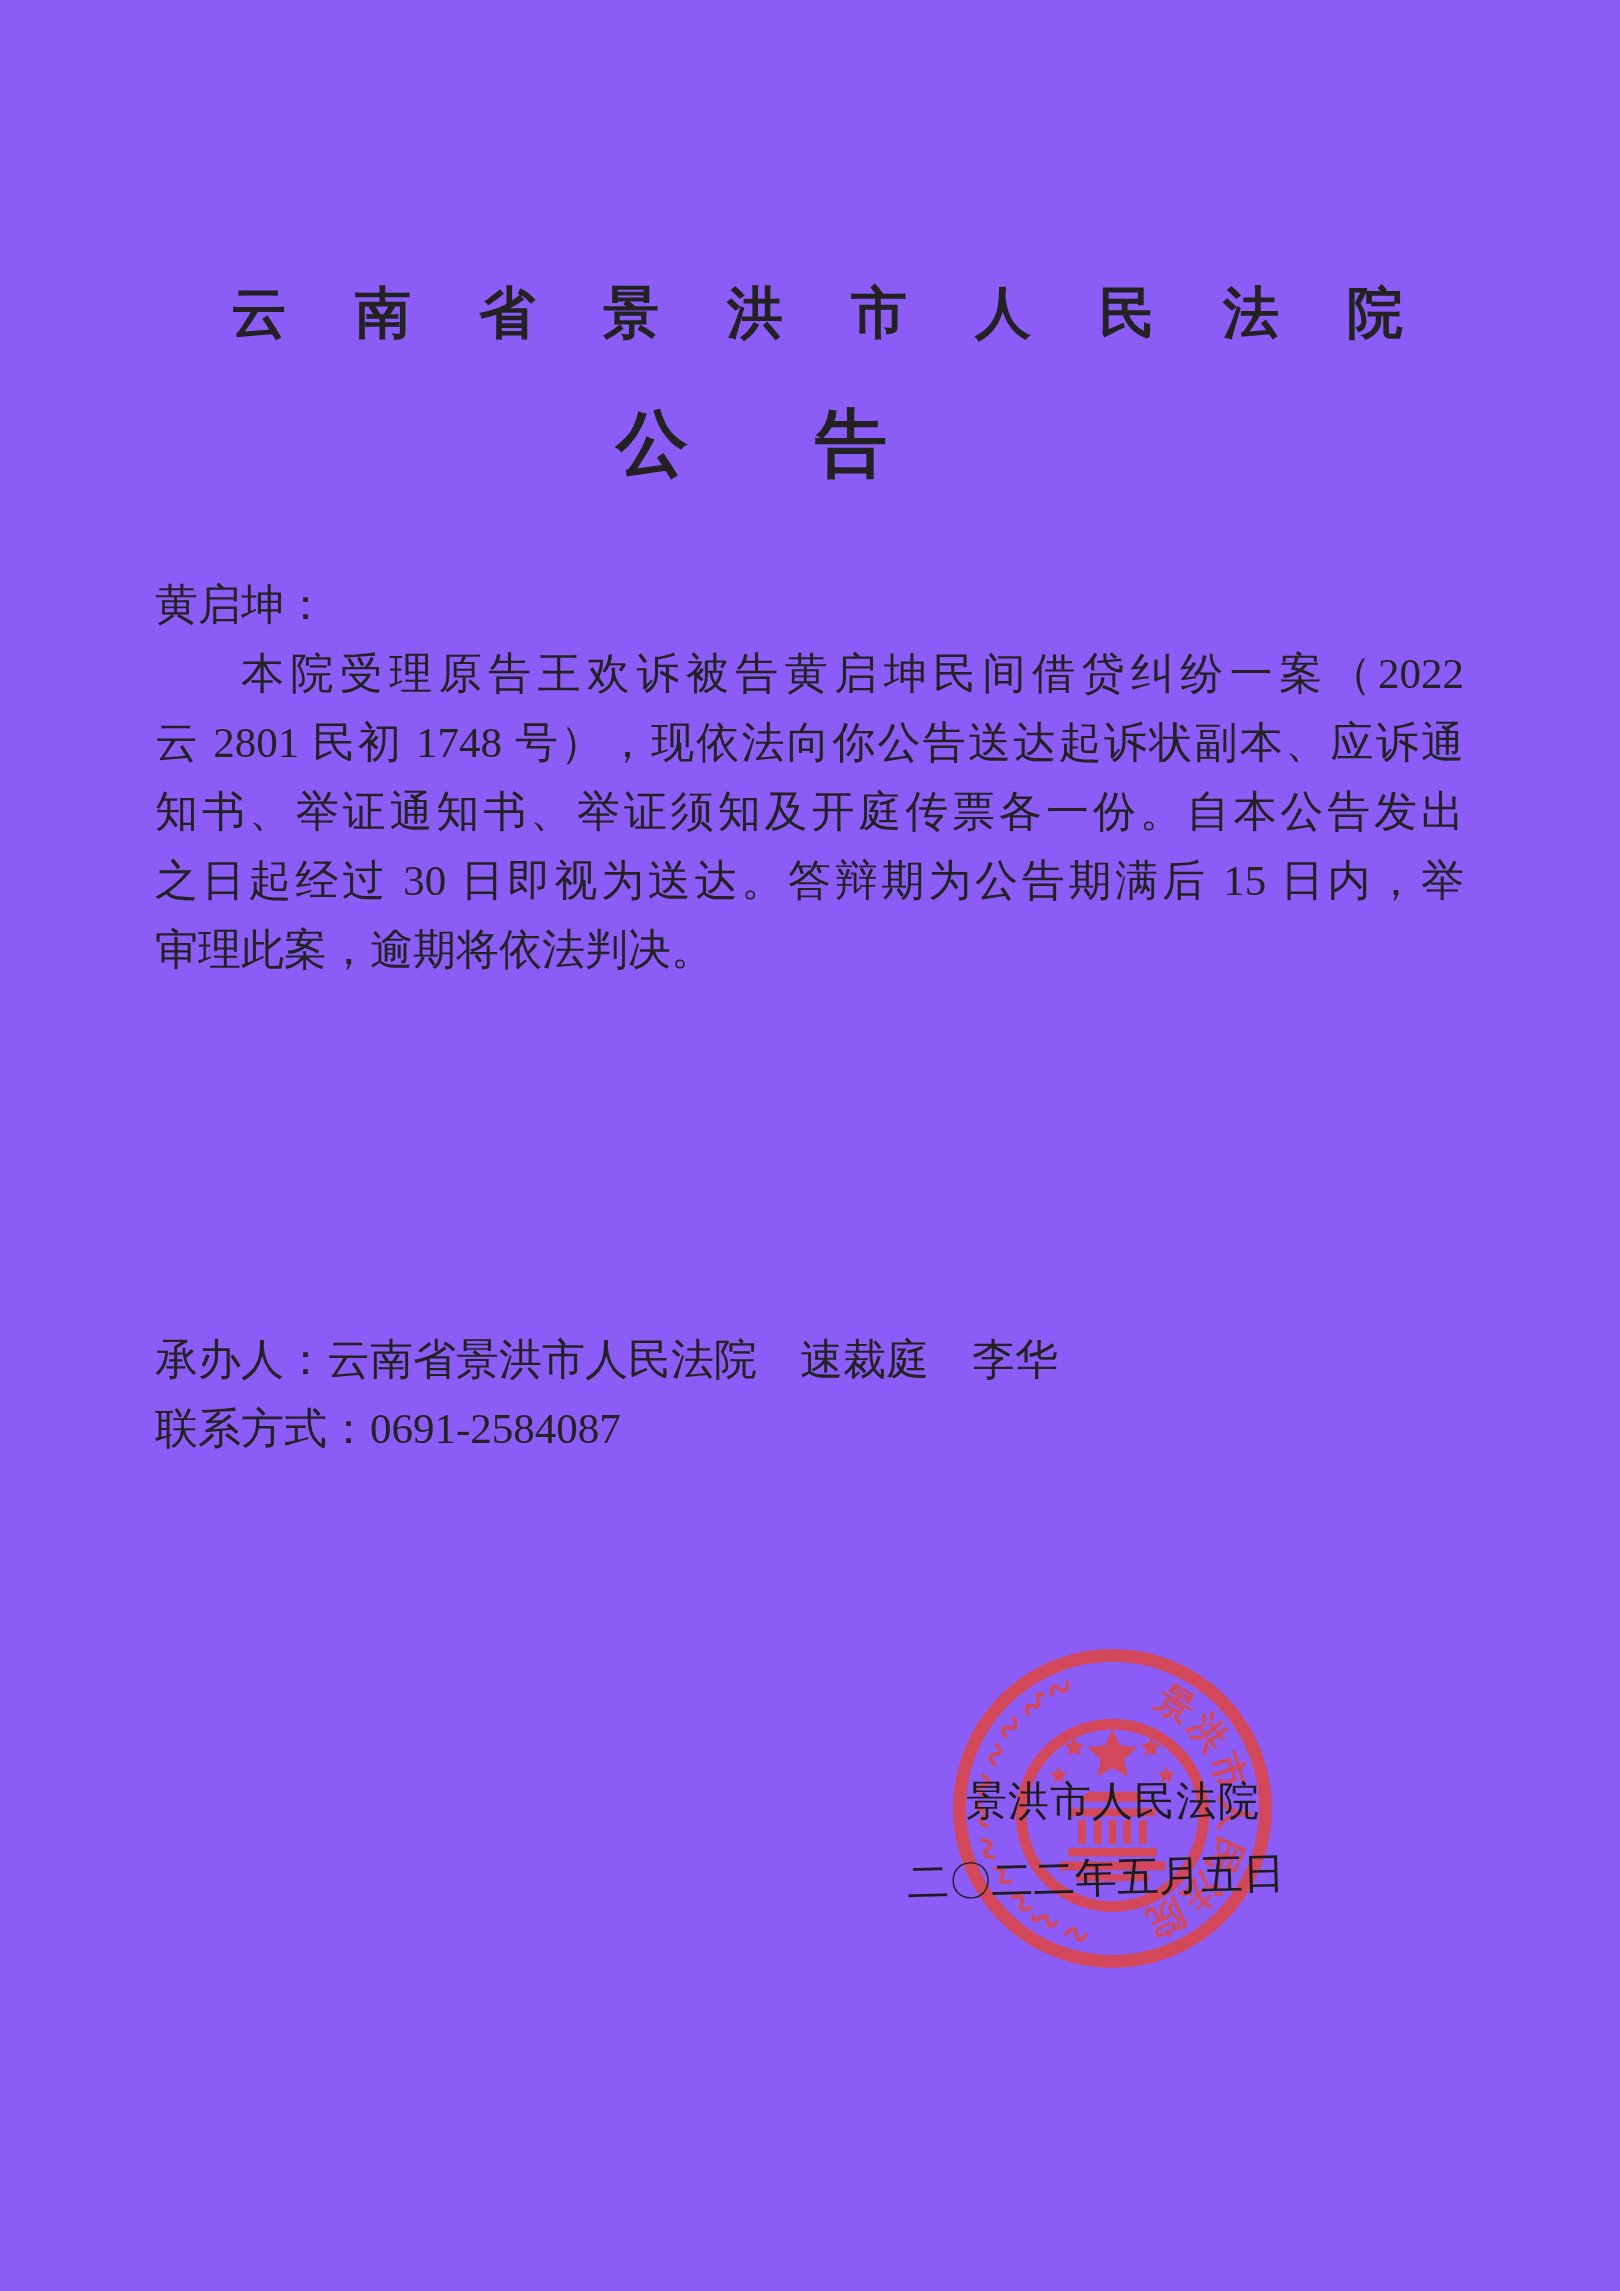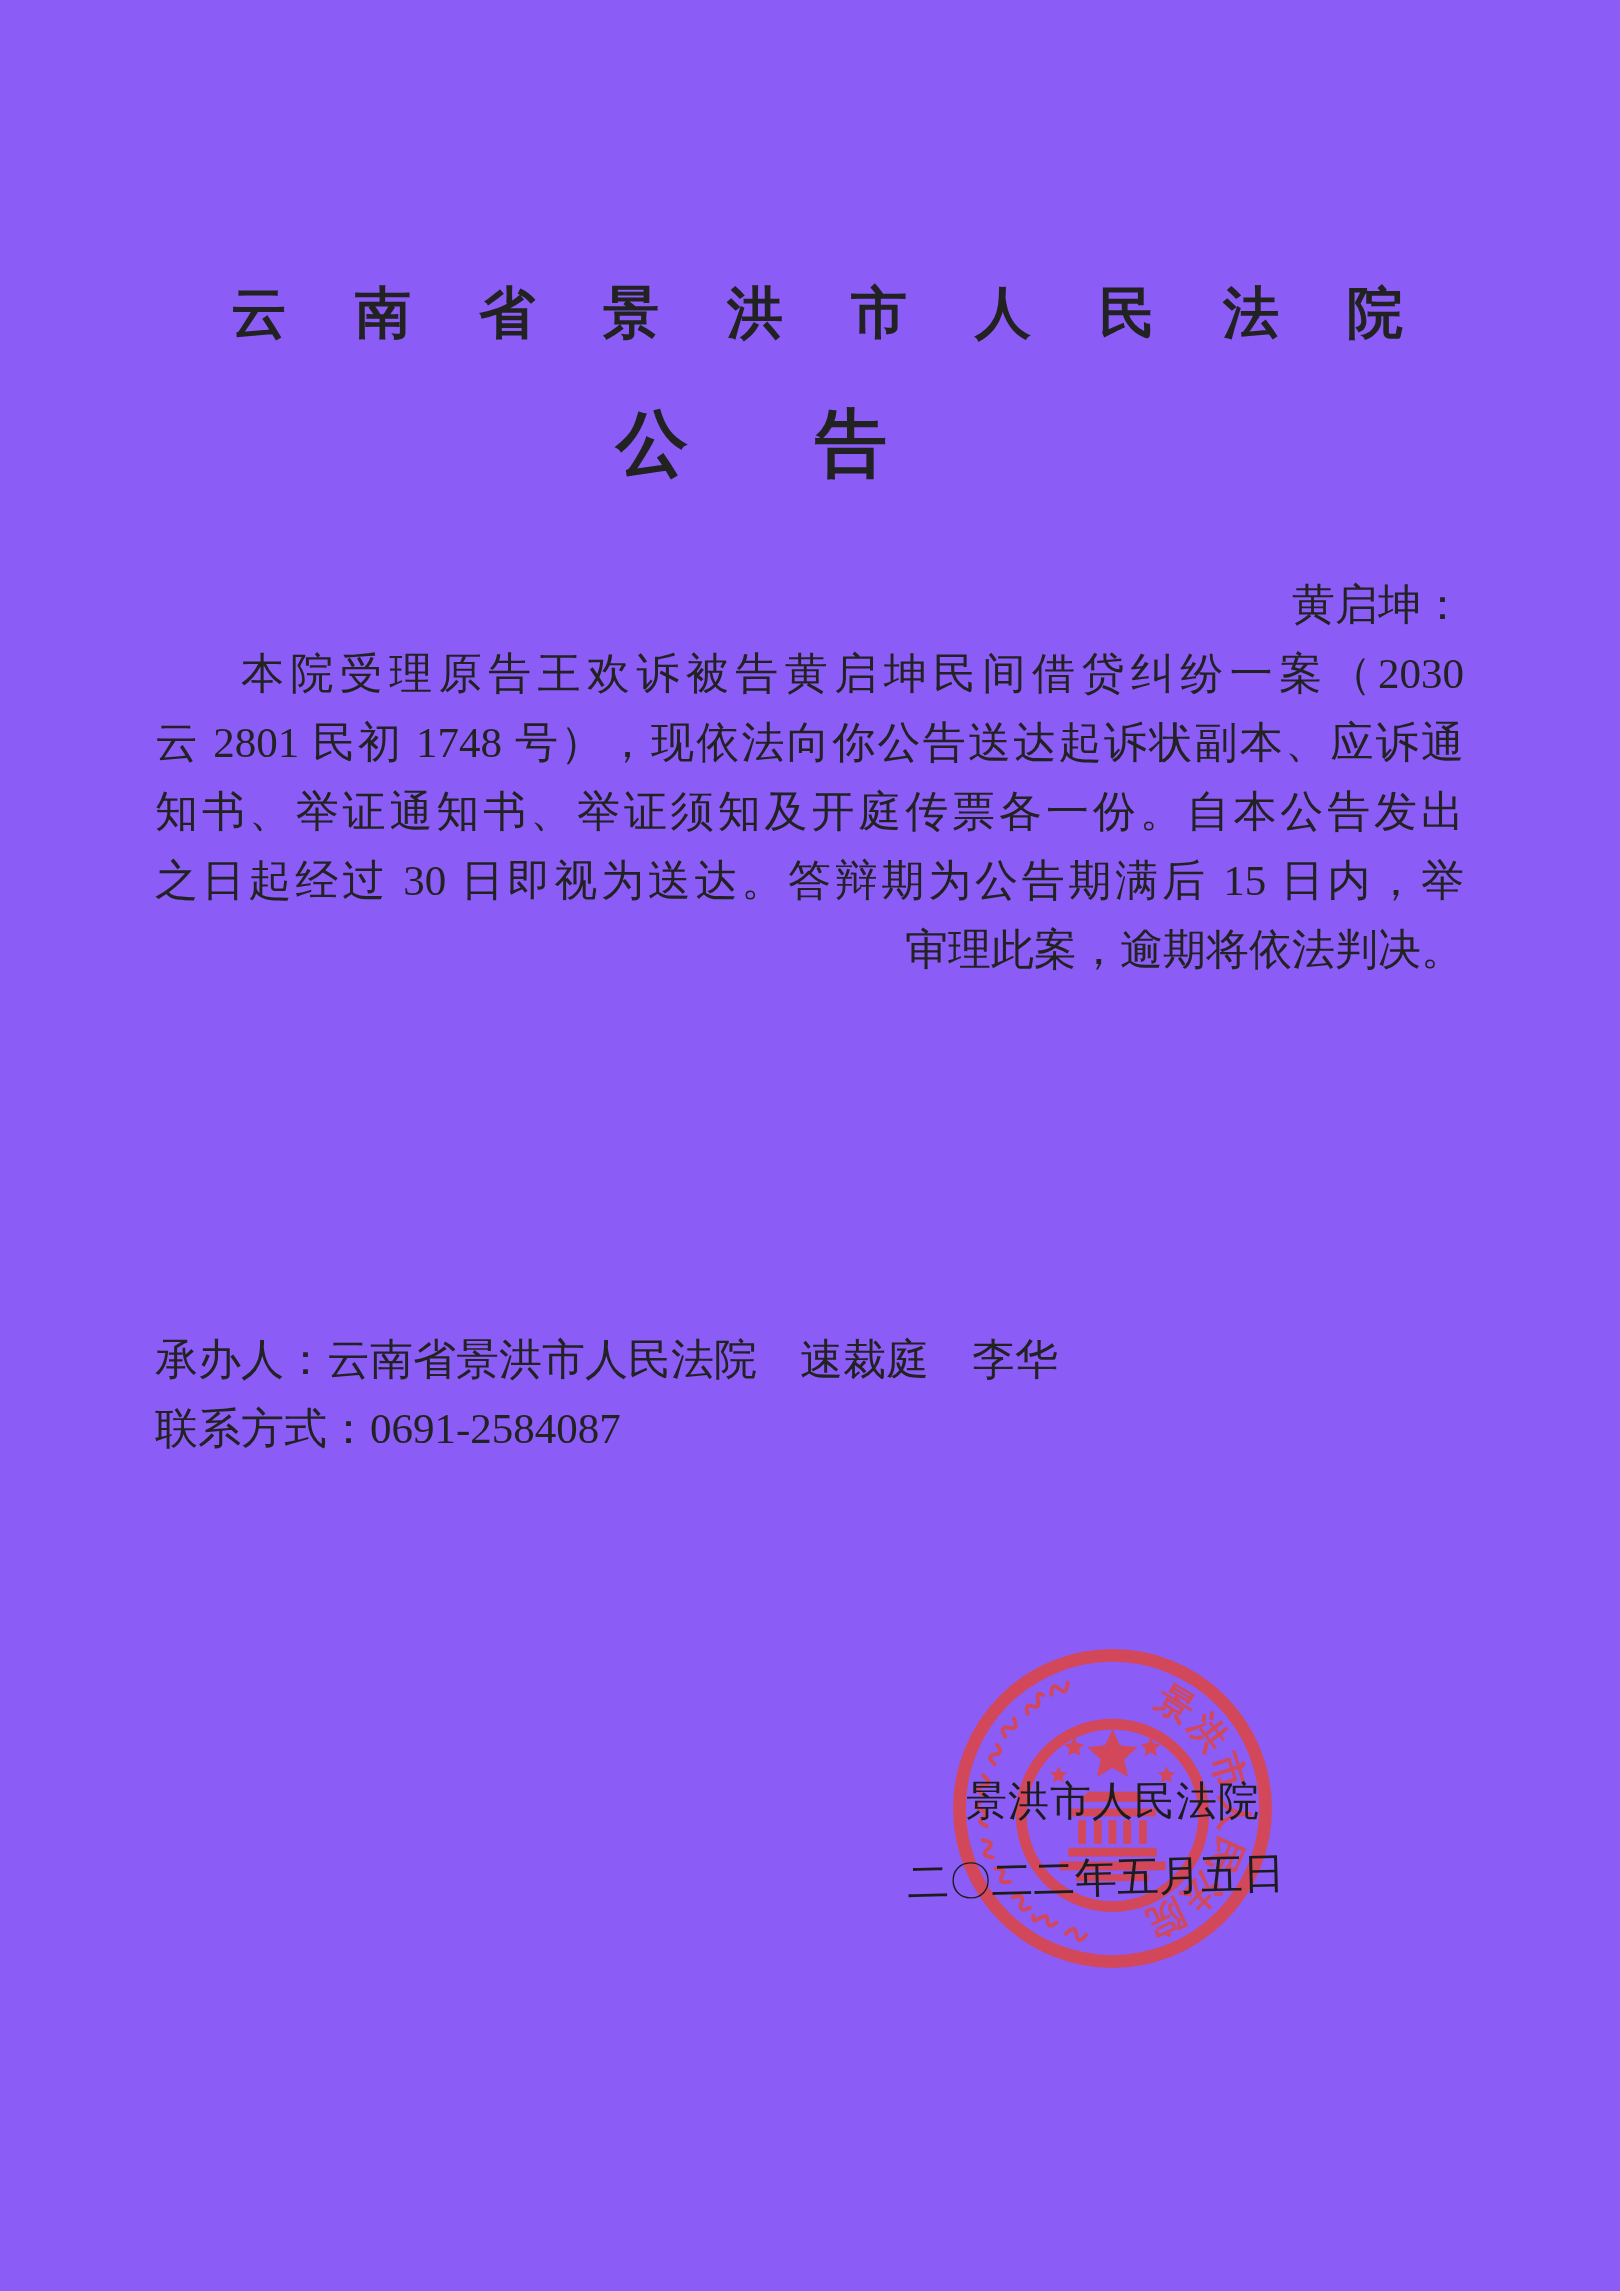--- a/index.html
+++ b/index.html
@@ -19,21 +19,21 @@
   }
   .doc-title{
     position:absolute;left:616px;top:396px;
     font-size:72px;font-weight:bold;letter-spacing:127px;
     white-space:nowrap;color:#222;
   }
   .body-text{
     position:absolute;left:155px;top:570px;width:1309px;
     font-size:43px;line-height:69px;color:#222;
   }
-  .body-line{white-space:nowrap;text-align:right;}
+  .body-line{white-space:nowrap;}
   .body-line.just{
     white-space:normal;
     text-align:justify;text-align-last:justify;
     text-justify:inter-character;
   }
   .body-line.indent{text-indent:86px;}
   .contact-block{
     position:absolute;left:155px;top:1325px;
     font-size:43px;line-height:69px;color:#222;white-space:nowrap;
   }
@@ -53,21 +53,21 @@
 </head>
 <body>
 
 <div class="page">
 
   <div class="court-title">云南省景洪市人民法院</div>
   <div class="doc-title">公告</div>
 
   <div class="body-text">
     <div class="body-line">黄启坤：</div>
-    <div class="body-line just indent">本院受理原告王欢诉被告黄启坤民间借贷纠纷一案（2030</div>
+    <div class="body-line just indent">本院受理原告王欢诉被告黄启坤民间借贷纠纷一案（2022</div>
     <div class="body-line just">云 2801 民初 1748 号），现依法向你公告送达起诉状副本、应诉通</div>
     <div class="body-line just">知书、举证通知书、举证须知及开庭传票各一份。自本公告发出</div>
     <div class="body-line just">之日起经过 30 日即视为送达。答辩期为公告期满后 15 日内，举</div>
     <div class="body-line">审理此案，逾期将依法判决。</div>
   </div>
 
   <div class="contact-block">
     <div>承办人：云南省景洪市人民法院　速裁庭　李华</div>
     <div>联系方式：0691-2584087</div>
   </div>

